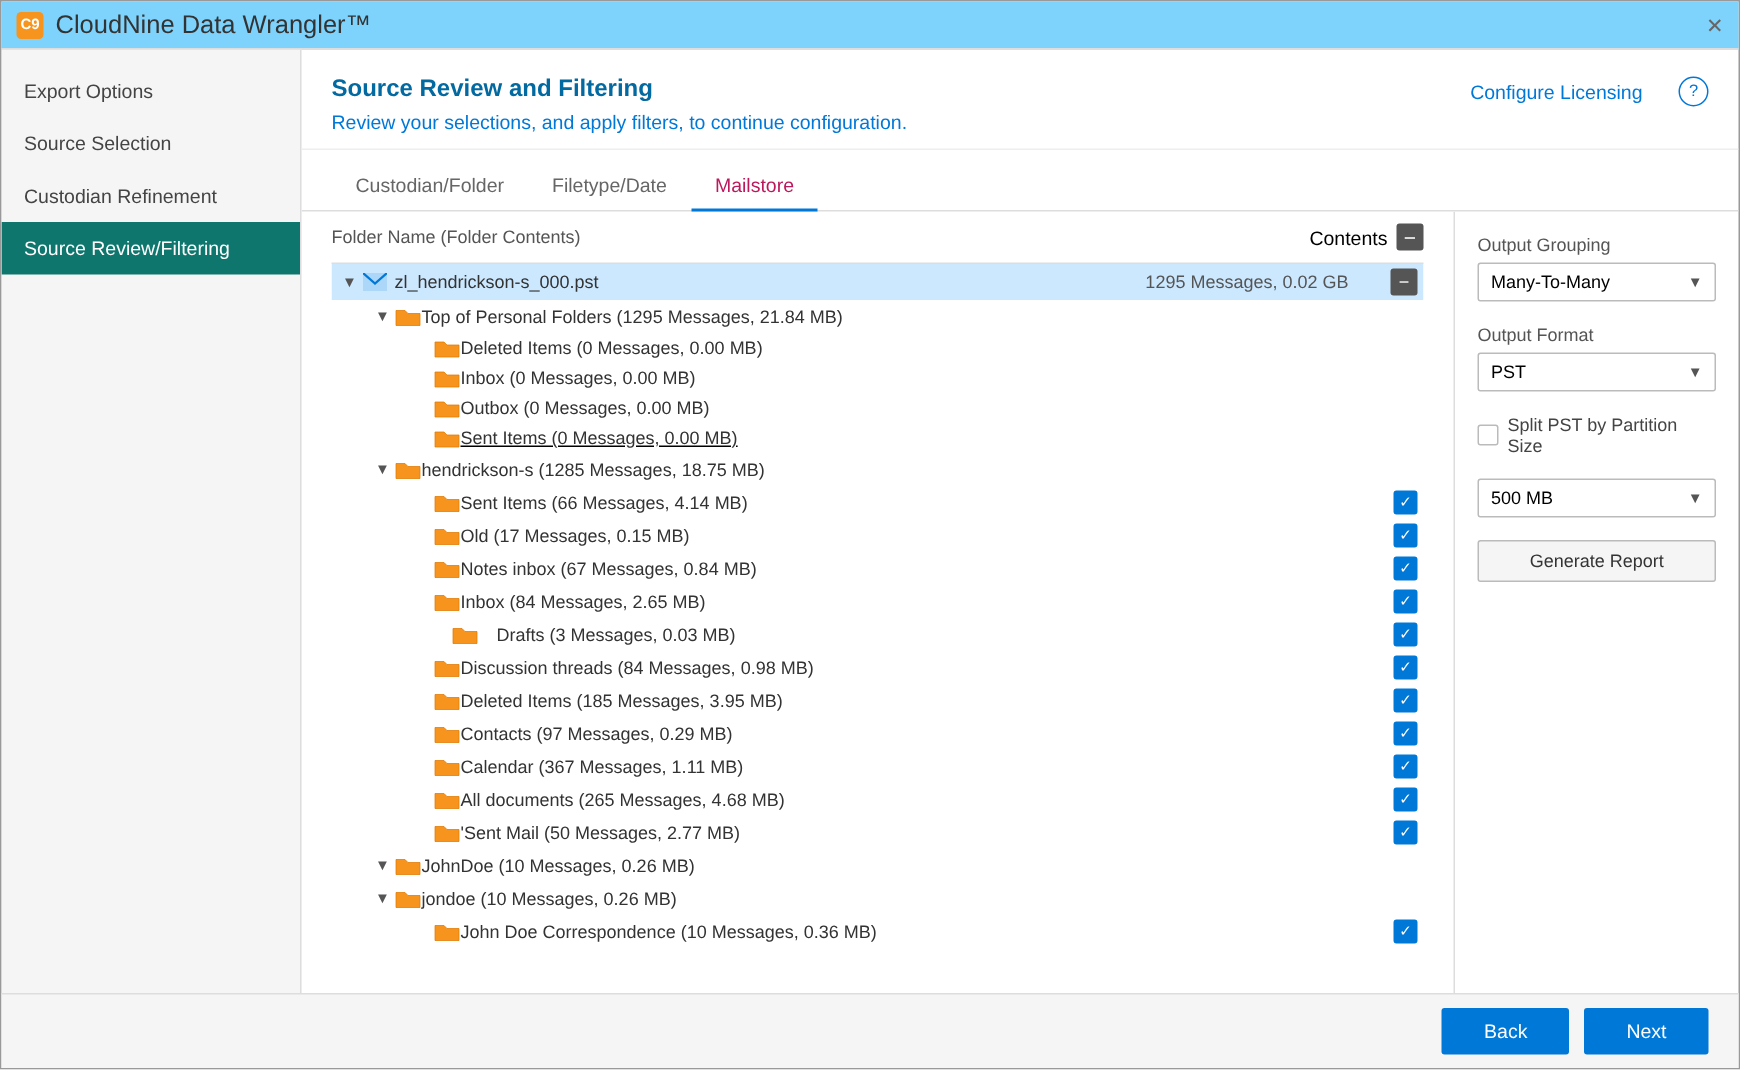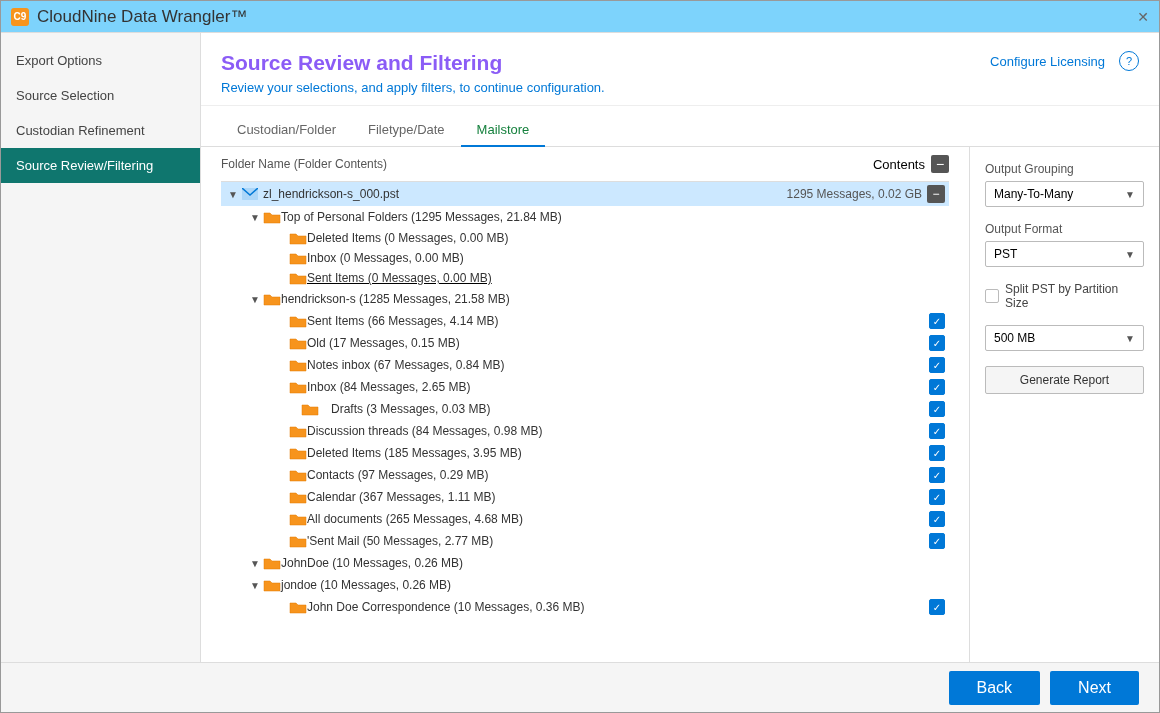--- a/index.html
+++ b/index.html
@@ -16,29 +16,29 @@
     .main-body { display: flex; flex: 1; overflow: hidden; }
 
     
     .sidebar { width: 200px; background: #f5f5f5; border-right: 1px solid #ddd; padding: 10px 0; }
     .sidebar-item { padding: 10px 15px; cursor: pointer; color: #444; font-size: 13px; }
     .sidebar-item.active { background: #0f766e; color: #fff; }
 
     
     .content { flex: 1; display: flex; flex-direction: column; overflow: hidden; }
     .content-header { padding: 18px 20px 10px 20px; border-bottom: 1px solid #eee; }
-    .content-header h1 { font-size: 21px; font-weight: 600; color: #8b5cf6; margin-bottom: 5px; }
+    .content-header h1 { font-size: 16px; font-weight: 600; color: #0369a1; margin-bottom: 5px; }
     .content-header p { font-size: 13px; color: #0078d7; }
     .configure-licensing { position: absolute; right: 60px; top: 48px; display: flex; align-items: center; gap: 8px; font-size: 13px; color: #0078d7; cursor: pointer; }
     .help-circle { width: 20px; height: 20px; border-radius: 50%; border: 1px solid #0078d7; display: flex; align-items: center; justify-content: center; color: #0078d7; font-size: 11px; cursor: pointer; }
 
     
     .tabs { display: flex; padding: 0 20px; border-bottom: 1px solid #ddd; margin-top: 8px; }
     .tab { padding: 8px 16px; cursor: pointer; color: #666; font-size: 13px; border-bottom: 2px solid transparent; margin-bottom: -1px; }
-    .tab.active { color: #15803d; border-bottom: 2px solid #0078d7; font-weight: 500; }
+    .tab.active { color: #be185d; border-bottom: 2px solid #0078d7; font-weight: 500; }
 
     
     .table-area { flex: 1; overflow: hidden; display: flex; padding: 0 20px; flex-direction: column; }
     .table-header { display: flex; justify-content: space-between; align-items: center; padding: 8px 0; border-bottom: 1px solid #ddd; }
     .table-header-left { color: #555; font-size: 12px; }
     .minus-btn { width: 18px; height: 18px; background: #555; color: #fff; display: flex; align-items: center; justify-content: center; font-size: 14px; cursor: pointer; border-radius: 2px; }
 
     .scroll-container { overflow-y: auto; flex: 1; position: relative; }
     .scroll-container::-webkit-scrollbar { width: 12px; }
     .scroll-container::-webkit-scrollbar-track { background: #f0f0f0; }
@@ -46,37 +46,37 @@
 
     
     .tree-row { display: flex; align-items: center; padding: 3px 0; cursor: pointer; }
     .tree-row.selected { background: #cce8ff; }
 
     .indent-1 { padding-left: 8px; }
 
     .expand-arrow { width: 16px; height: 16px; display: flex; align-items: center; justify-content: center; color: #555; font-size: 10px; flex-shrink: 0; }
     .email-icon { width: 18px; height: 16px; flex-shrink: 0; margin-right: 4px; display: flex; align-items: center; justify-content: center; color: #0078d7; font-size: 12px; }
     .row-label { flex: 1; font-size: 12px; color: #333; }
-    .row-contents { font-size: 12px; color: #555; margin-right: 5px; white-space: nowrap; }
+    .row-contents { font-size: 12px; color: #555; margin-right: 28px; white-space: nowrap; }
     .row-minus { width: 18px; height: 18px; background: #555; color: #fff; display: flex; align-items: center; justify-content: center; font-size: 12px; border-radius: 2px; margin-right: 4px; flex-shrink: 0; }
     .checkbox-checked { width: 16px; height: 16px; background: #0078d7; border: 1px solid #0078d7; display: flex; align-items: center; justify-content: center; color: #fff; font-size: 10px; border-radius: 2px; flex-shrink: 0; margin-right: 4px; }
 
     
     .right-panel { width: 190px; border-left: 1px solid #ddd; padding: 15px; display: flex; flex-direction: column; gap: 15px; overflow-y: auto; }
     .panel-section-label { font-size: 12px; color: #555; margin-bottom: 5px; }
     .dropdown { width: 100%; border: 1px solid #bbb; border-radius: 2px; padding: 5px 8px; font-size: 12px; display: flex; justify-content: space-between; align-items: center; cursor: pointer; background: #fff; }
     .dropdown-arrow { font-size: 10px; color: #555; }
     .split-pst-row { display: flex; align-items: center; gap: 6px; }
     .split-pst-checkbox { width: 14px; height: 14px; border: 1px solid #bbb; border-radius: 2px; flex-shrink: 0; }
     .split-pst-label { font-size: 12px; color: #444; }
     .generate-btn { border: 1px solid #bbb; background: #f5f5f5; padding: 6px 12px; font-size: 12px; color: #333; cursor: pointer; border-radius: 2px; text-align: center; }
 
     
     .footer { height: 50px; background: #f5f5f5; border-top: 1px solid #ddd; display: flex; align-items: center; justify-content: flex-end; padding: 0 20px; gap: 10px; }
-    .btn { padding: 8px 28px; font-size: 16px; cursor: pointer; border-radius: 2px; }
+    .btn { padding: 8px 28px; font-size: 13px; cursor: pointer; border-radius: 2px; }
     .btn-back { background: #0078d7; color: #fff; border: none; }
     .btn-next { background: #0078d7; color: #fff; border: none; }
 
     
     .folder-svg { width: 18px; height: 14px; }
   </style>
 </head>
 <body>
 
 <div class="window">
@@ -103,21 +103,21 @@
       </div>
       <div class="sidebar-item active">
         <span>Source Review/Filtering</span>
       </div>
     </div>
 
     <div class="content" style="position:relative;">
       <div class="content-header">
         <h1>Source Review and Filtering</h1>
         <p>Review your selections, and apply filters, to continue configuration.</p>
-        <div class="configure-licensing" style="position:absolute; right:20px; top:18px; display:flex; align-items:center; gap:14px;">
+        <div class="configure-licensing" style="position:absolute; right:20px; top:18px; display:flex; align-items:center; gap:24px;">
           <span style="color:#0078d7; cursor:pointer;">Configure Licensing</span>
           <div class="help-circle">
             <span>?</span>
           </div>
         </div>
       </div>
 
       <div class="tabs">
         <div class="tab">
           <span>Custodian/Folder</span>
@@ -174,35 +174,42 @@
             </div>
 
             <div class="tree-row" style="padding-left:52px;">
               <div style="width:16px;"></div>
               <svg class="folder-svg" viewBox="0 0 18 14">
                   <path d="M1 3h6l2 2h8v8H1z" fill="#f7941d" stroke="#e07800" stroke-width="0.5"></path>
                 </svg>
               <span class="row-label">Inbox (0 Messages, 0.00 MB)</span>
             </div>
 
+            <div class="tree-row" style="padding-left:52px;">
+              <div style="width:16px;"></div>
+              <svg class="folder-svg" viewBox="0 0 18 14">
+                  <path d="M1 3h6l2 2h8v8H1z" fill="#f7941d" stroke="#e07800" stroke-width="0.5"></path>
+                </svg>
+              <span class="row-label">Outbox (0 Messages, 0.00 MB)</span>
+            </div>
 
             <div class="tree-row" style="padding-left:52px;text-decoration:underline;">
               <div style="width:16px;"></div>
               <svg class="folder-svg" viewBox="0 0 18 14">
                   <path d="M1 3h6l2 2h8v8H1z" fill="#f7941d" stroke="#e07800" stroke-width="0.5"></path>
                 </svg>
               <span class="row-label">Sent Items (0 Messages, 0.00 MB)</span>
             </div>
 
             <div class="tree-row" style="padding-left:26px;">
               <div class="expand-arrow">▼</div>
               <svg class="folder-svg" viewBox="0 0 18 14">
                   <path d="M1 3h6l2 2h8v8H1z" fill="#f7941d" stroke="#e07800" stroke-width="0.5"></path>
                 </svg>
-              <span class="row-label">hendrickson-s (1285 Messages, 21.58 MB)</span>
+              <span class="row-label">hendrickson-s (1285 Messages, 18.75 MB)</span>
             </div>
 
             <div class="tree-row" style="padding-left:52px;">
               <div style="width:16px;"></div>
               <svg class="folder-svg" viewBox="0 0 18 14">
                   <path d="M1 3h6l2 2h8v8H1z" fill="#f7941d" stroke="#e07800" stroke-width="0.5"></path>
                 </svg>
               <span class="row-label">Sent Items (66 Messages, 4.14 MB)</span>
               <div class="checkbox-checked">✓</div>
             </div>

